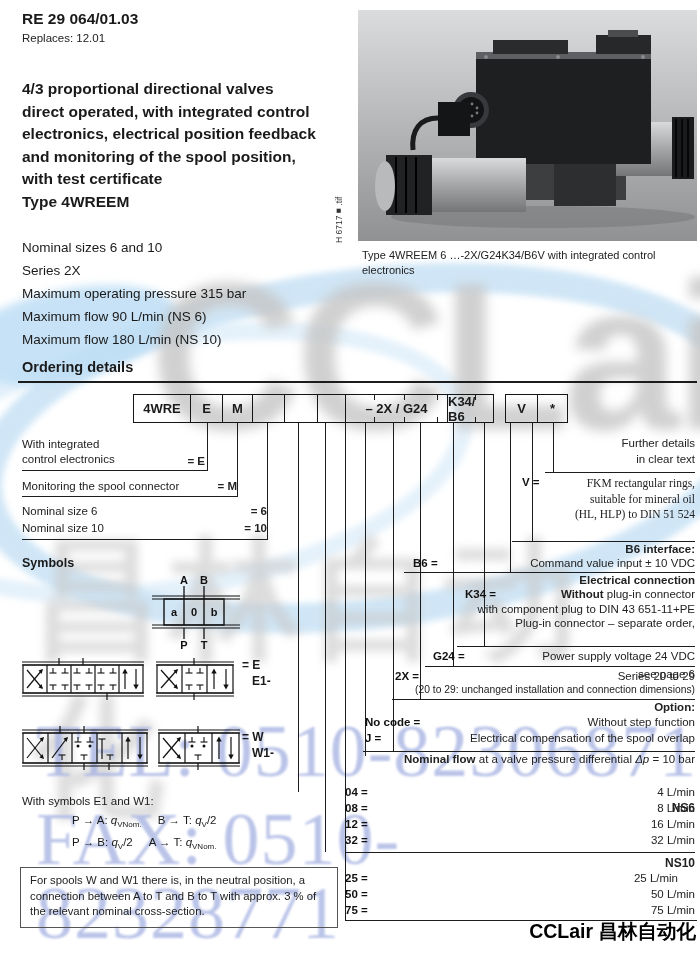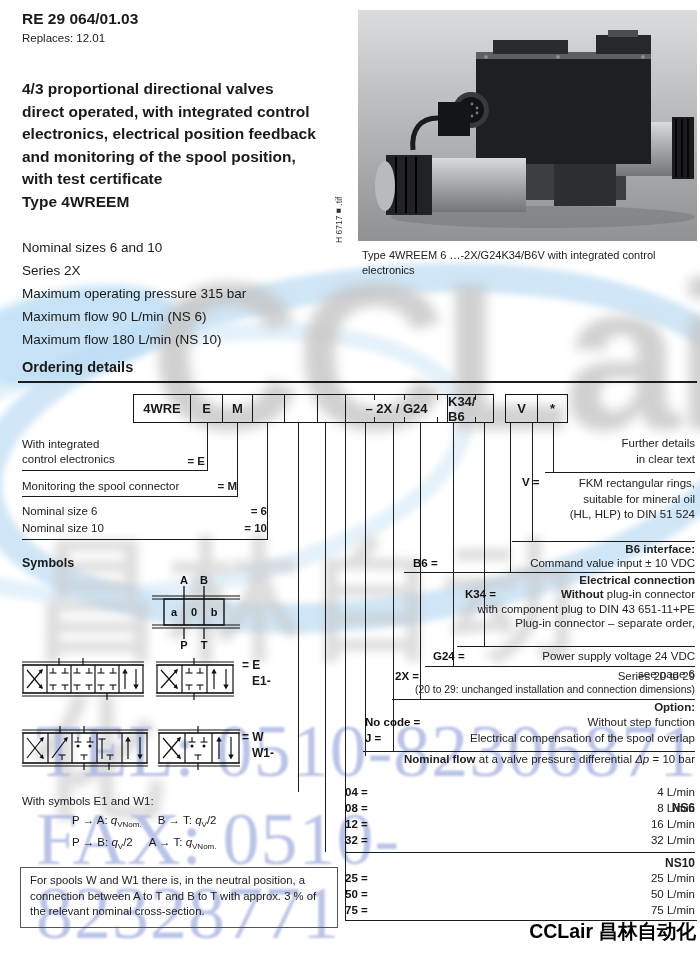--- a/index.html
+++ b/index.html
@@ -162,21 +162,21 @@
       <span>Nominal size 10</span>
       <span class="b">= 10</span>
     </div>
     <div class="hl" style="top:539px;left:22px;width:246px;"></div>
 
     <div class="rlab pre r" style="right:5px;top:435px;line-height:16px;">Further details
 in clear text</div>
     <div class="hl" style="top:472px;left:545px;width:150px;"></div>
 
     <div class="code" style="left:522px;top:476px;">V =</div>
-    <div class="rlab pre r" style="right:5px;top:476px;line-height:15.5px;">FKM rectangular rings,
+    <div class="rlab pre r" style="right:5px;top:476px;line-height:15.5px;font-family:Liberation Serif, serif;">FKM rectangular rings,
 suitable for mineral oil
 (HL, HLP) to DIN 51 524</div>
     <div class="hl" style="top:541px;left:512px;width:183px;"></div>
 
     <div class="rlab r b" style="right:5px;top:543px;">B6 interface:</div>
     <div class="code" style="left:413px;top:557px;">B6 =</div>
     <div class="rlab r" style="right:5px;top:557px;">Command value input ± 10 VDC</div>
     <div class="hl" style="top:572px;left:404px;width:291px;"></div>
 
     <div class="rlab r b" style="right:5px;top:574px;">Electrical connection</div>
@@ -215,21 +215,21 @@
     <div class="code" style="left:345px;top:802px;">08 =</div>
     <div class="rlab r" style="right:5px;top:802px;">8 L/min</div>
     <div class="code" style="left:345px;top:818px;">12 =</div>
     <div class="rlab r" style="right:5px;top:818px;">16 L/min</div>
     <div class="code" style="left:345px;top:834px;">32 =</div>
     <div class="rlab r" style="right:5px;top:834px;">32 L/min</div>
     <div class="hl" style="top:852px;left:345px;width:350px;"></div>
 
     <div class="rlab r b" style="right:5px;top:856px;font-size:12px;">NS10</div>
     <div class="code" style="left:345px;top:872px;">25 =</div>
-    <div class="rlab r" style="right:5px;top:872px;text-align:right;">25 L/min</div>
+    <div class="rlab r" style="right:22px;top:872px;text-align:right;">25 L/min</div>
     <div class="code" style="left:345px;top:888px;">50 =</div>
     <div class="rlab r" style="right:5px;top:888px;">50 L/min</div>
     <div class="code" style="left:345px;top:904px;">75 =</div>
     <div class="rlab r" style="right:5px;top:904px;">75 L/min</div>
     <div class="hl" style="top:920px;left:345px;width:352px;"></div>
 
     <div class="abs b" style="left:22px;top:556px;font-size:12.5px;">Symbols</div>
 
     <div class="abs" style="left:146px;top:574px;">
       <svg width="100" height="76" viewBox="0 0 100 76">

